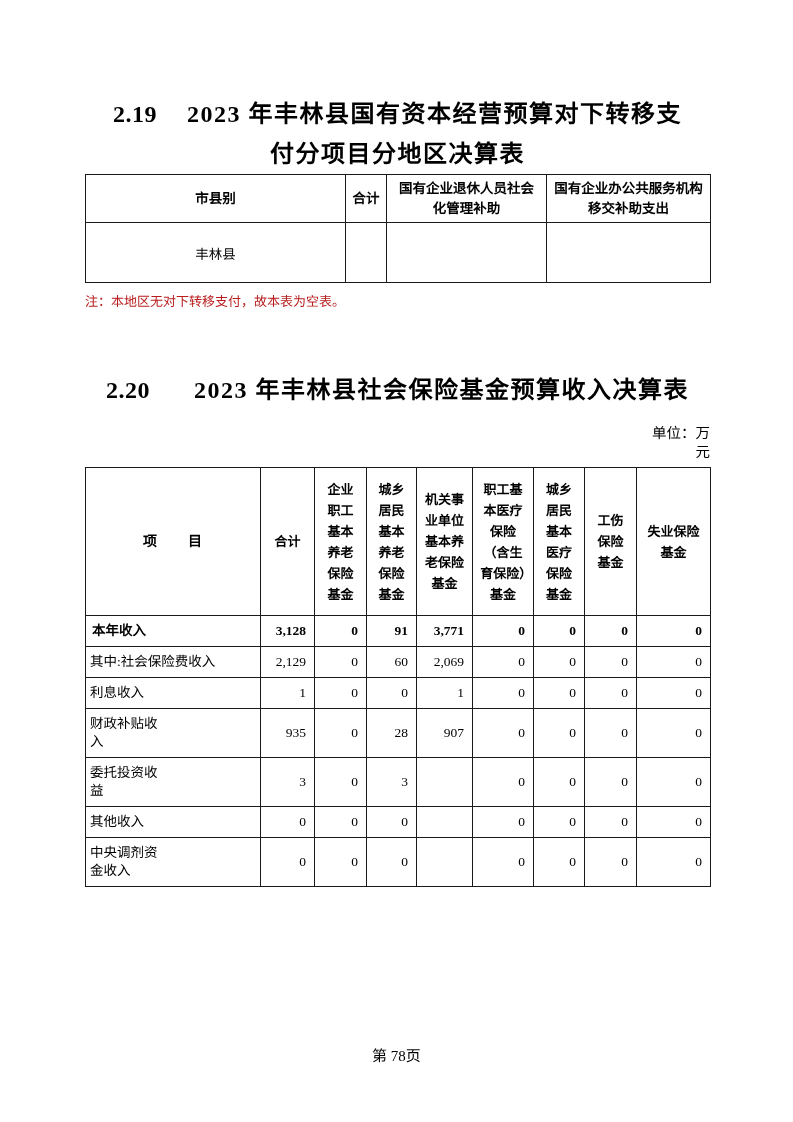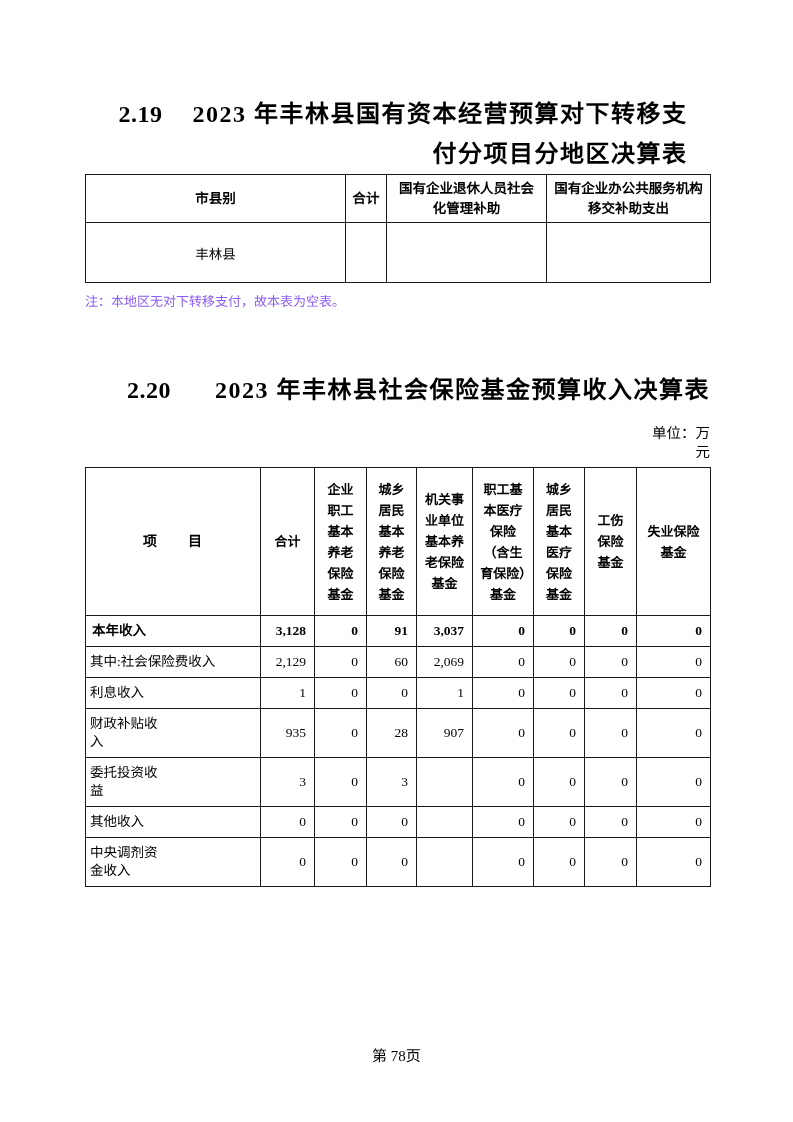--- a/index.html
+++ b/index.html
@@ -18,21 +18,21 @@
     box-sizing: border-box;
     padding: 0 83px 0 85px;
     overflow: hidden;
   }
 
   
   .sec-title {
     font-weight: 700;
     font-size: 24px;
     letter-spacing: 1.5px;
-    text-align: right;
+    text-align: center;
     line-height: 40px;
     margin: 0 auto;
     color: #000;
   }
   .sec-title .sec-num { letter-spacing: 0.5px; }
   .title-1 { width: 580px; padding-top: 94px; }
   .title-1 .sec-num { margin-right: 30px; }
   .title-2 { width: 625px; margin-top: 60px; }
   .title-2 .sec-num { margin-right: 44px; }
 
@@ -72,21 +72,21 @@
   }
   .t1 td {
     font-size: 13.5px;
     text-align: center;
     vertical-align: middle;
   }
 
   .note {
     font-size: 13px;
     margin-top: 8px;
-    color: #8b5cf6;
+    color: #b91c1c;
   }
 
   
   .t2 { margin-top: 5px; }
   .t2 thead tr { height: 148px; }
   .t2 th {
     font-size: 13px;
     line-height: 21px;
     text-align: center;
     vertical-align: middle;
@@ -193,21 +193,21 @@
         <th>工伤保险基金</th>
         <th>失业保险基金</th>
       </tr>
     </thead>
     <tbody>
         <tr class="total">
           <td class="c-label main">本年收入</td>
           <td class="c-val">3,128</td>
           <td class="c-val">0</td>
           <td class="c-val">91</td>
-          <td class="c-val">3,037</td>
+          <td class="c-val">3,771</td>
           <td class="c-val">0</td>
           <td class="c-val">0</td>
           <td class="c-val">0</td>
           <td class="c-val">0</td>
         </tr>
         <tr>
           <td class="c-label sub">其中:社会保险费收入</td>
           <td class="c-val">2,129</td>
           <td class="c-val">0</td>
           <td class="c-val">60</td>

